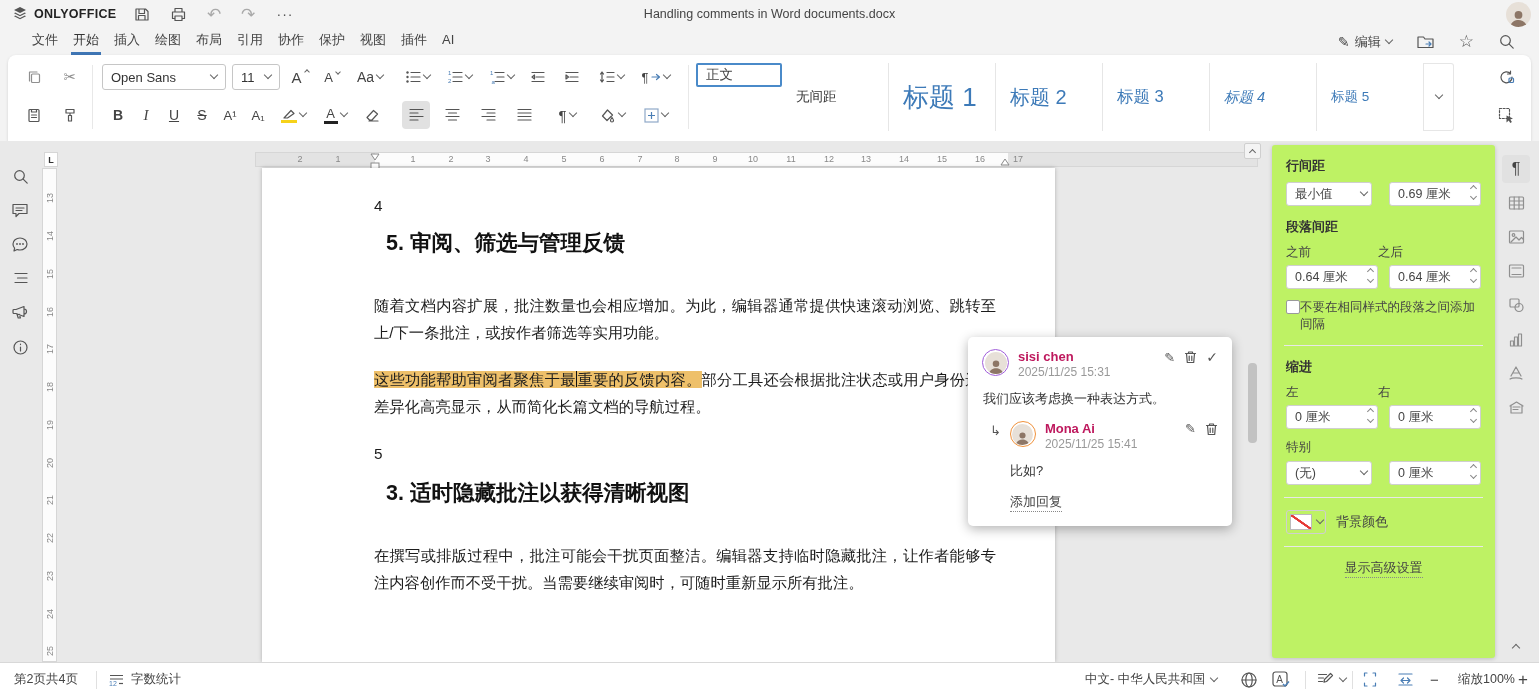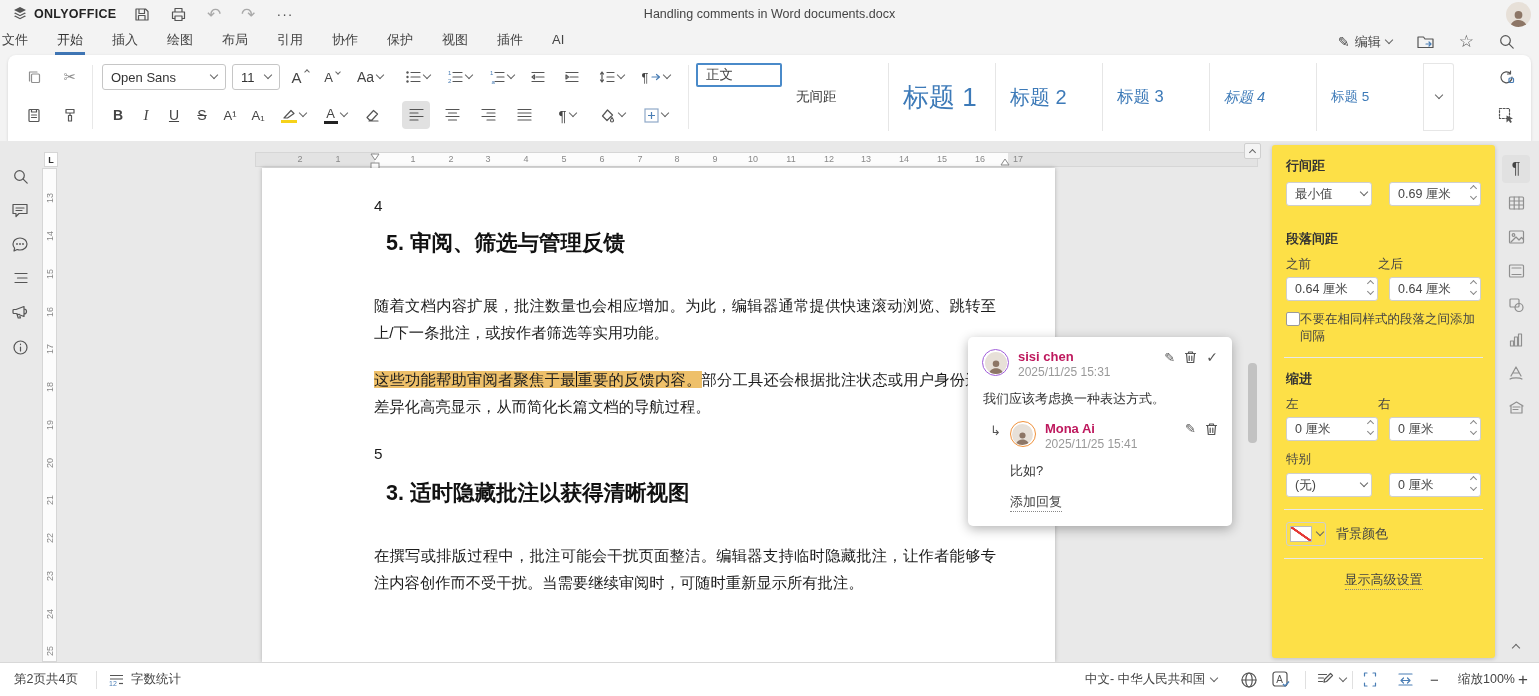--- a/index.html
+++ b/index.html
@@ -13,21 +13,21 @@
 .fi{fill:#555 !important;stroke:none !important}
 .chev{display:inline-block;width:6px;height:6px;border-right:1.4px solid #666;border-bottom:1.4px solid #666;transform:rotate(45deg);margin-top:-4px}
 .chev.up{transform:rotate(-135deg);margin-top:2px}
 
 .titlebar{left:0;top:0;width:1539px;height:28px;background:#f3f3f3}
 .logo{left:12px;top:0;height:28px;display:flex;align-items:center;gap:6px;font-weight:bold;font-size:12.5px;color:#222;letter-spacing:.3px}
 .tb-ico{top:2px;width:26px;height:24px;display:flex;align-items:center;justify-content:center;border-radius:4px;color:#555;font-size:15px}
 .doc-title{left:0;top:0;width:1539px;height:28px;text-align:center;line-height:28px;font-size:12.5px;color:#444;pointer-events:none}
 .avatar{border-radius:50%;background:#e7e0d8;overflow:hidden;display:flex;align-items:flex-end;justify-content:center}
 
-.tabrow{left:0;top:28px;width:1539px;height:27px;display:flex;align-items:stretch;gap:25px}
+.tabrow{left:0;top:28px;width:1539px;height:27px;display:flex;align-items:stretch;padding-left:30px;gap:11px}
 .tab{height:27px;line-height:24px;font-size:13px;color:#444;border-bottom:3px solid transparent;padding:0 2px;white-space:nowrap}
 .tab.active{border-bottom-color:#3f76b5;color:#333}
 .tabrow-right{position:absolute;right:24px;top:28px;height:27px;display:flex;align-items:center;gap:24px}
 .editlbl{display:flex;align-items:center;gap:5px;font-size:13px;color:#444}
 
 .toolbar{left:8px;top:55px;width:1523px;height:86px;background:#fff;border-radius:8px 8px 0 0;box-shadow:0 1px 3px rgba(0,0,0,.14)}
 .tbtn{position:absolute;height:28px;min-width:28px;display:flex;align-items:center;justify-content:center;gap:3px;border-radius:4px;font-size:14px;color:#444}
 .tbtn.on{background:#e1e1e1}
 .vsep{position:absolute;top:10px;width:1px;height:64px;background:#e8e8e8}
 .combo{position:absolute;display:flex;align-items:center;justify-content:space-between;border:1px solid #c6c6c6;border-radius:3px;height:26px;padding:0 8px;font-size:13px;background:#fff;color:#333}
@@ -60,21 +60,21 @@
 
 .popup{left:968px;top:196px;width:264px;background:#fff;border-radius:5px;box-shadow:0 3px 12px rgba(0,0,0,.3);padding:12px 14px;z-index:6}
 .c-head{display:flex;align-items:flex-start;gap:9px}
 .c-name{font-weight:bold;font-size:13px;color:#be185d}
 .c-date{font-size:12px;color:#999;margin-top:1px}
 .c-acts{margin-left:auto;display:flex;gap:9px;align-items:center;color:#555;font-size:13px}
 .c-body{font-size:13px;color:#333;margin:11px 0 0 1px}
 .ring{border-radius:50%;padding:1.5px;display:flex}
 .addreply{display:inline-block;font-size:13px;color:#444;border-bottom:1px dotted #888;margin:13px 0 2px 28px}
 
-.panel{left:1272px;top:4px;width:223px;height:513px;background:#fde047;border-radius:3px;box-shadow:0 1px 4px rgba(0,0,0,.18);padding:12px 14px;font-size:12.5px}
+.panel{left:1272px;top:4px;width:223px;height:513px;background:#bef264;border-radius:3px;box-shadow:0 1px 4px rgba(0,0,0,.18);padding:12px 14px;font-size:12.5px}
 .p-title{font-weight:bold;font-size:13px;color:#333;margin-bottom:7px}
 .p-row{display:flex;justify-content:space-between;margin-bottom:10px}
 .p-lblrow{display:flex;margin:8px 0 4px;color:#444}
 .p-lblrow span{width:92px}
 .sel,.spin{position:relative;height:24px;border:1px solid #cfcfcf;border-radius:3px;background:#fff;display:flex;align-items:center;padding:0 18px 0 8px;color:#444}
 .sel{width:86px;justify-content:space-between;padding-right:4px}
 .spin{width:92px}
 .spin-ar{position:absolute;right:4px;top:3px;display:flex;flex-direction:column;gap:3px;align-items:center}
 .spin-ar i{width:5px;height:5px;border-right:1.2px solid #888;border-bottom:1.2px solid #888;display:block}
 .spin-ar .u{transform:rotate(-135deg)}
@@ -519,21 +519,21 @@
           <i class="chev"></i>
         </div>
       <div class="spin">
           <span>0.69 厘米</span>
           <span class="spin-ar">
             <i class="u"></i>
             <i class="d"></i>
           </span>
         </div>
     </div>
-    <div class="p-title" style="margin-top:24px">段落间距</div>
+    <div class="p-title" style="margin-top:12px">段落间距</div>
     <div class="p-lblrow">
         <span>之前</span>
         <span>之后</span>
       </div>
     <div class="p-row">
       <div class="spin">
           <span>0.64 厘米</span>
           <span class="spin-ar">
             <i class="u"></i>
             <i class="d"></i>

